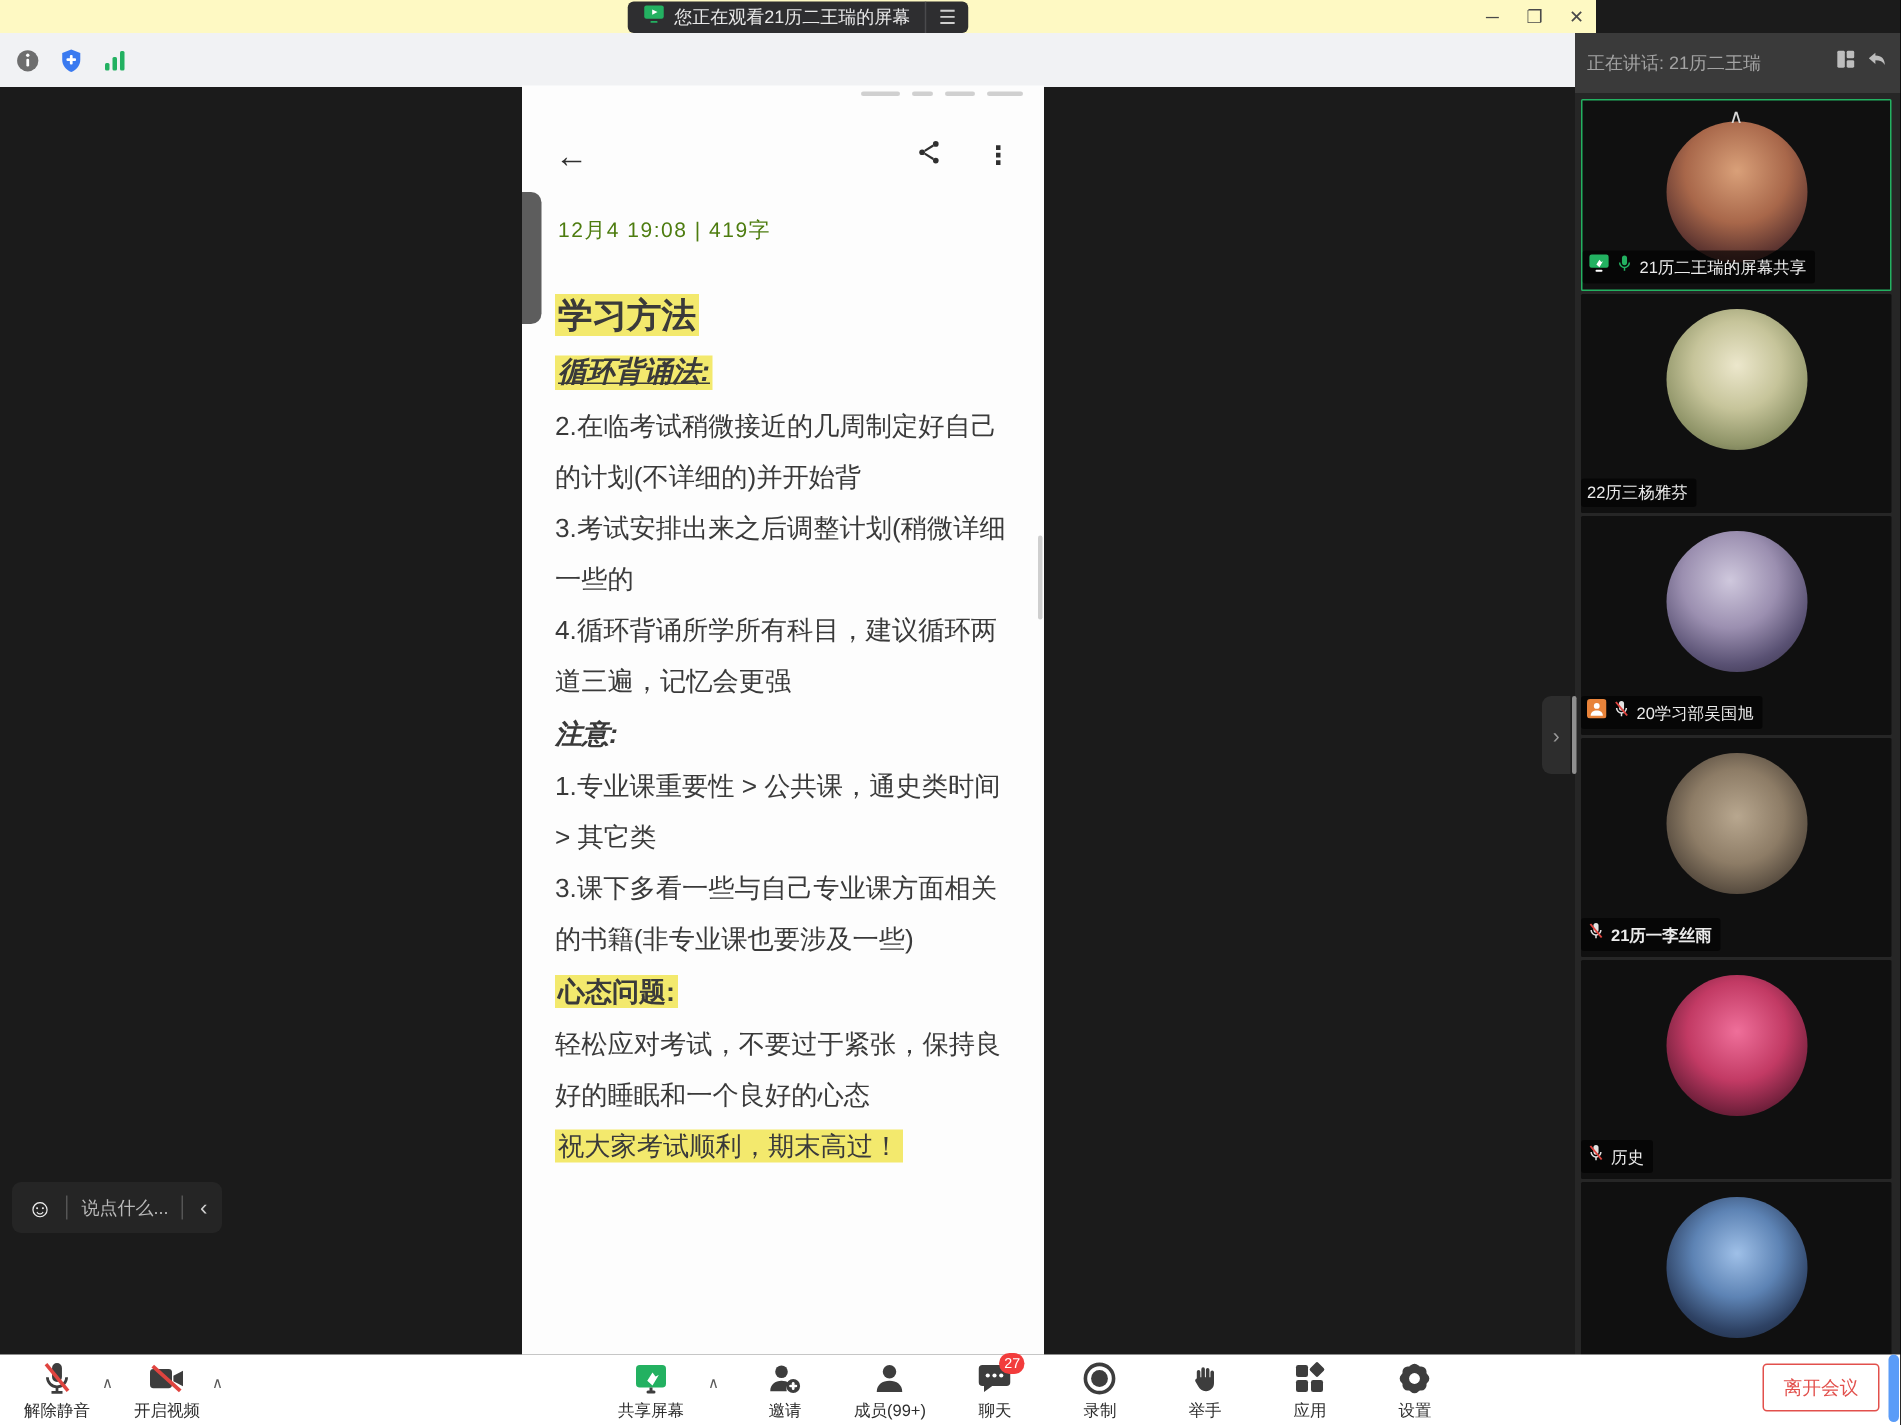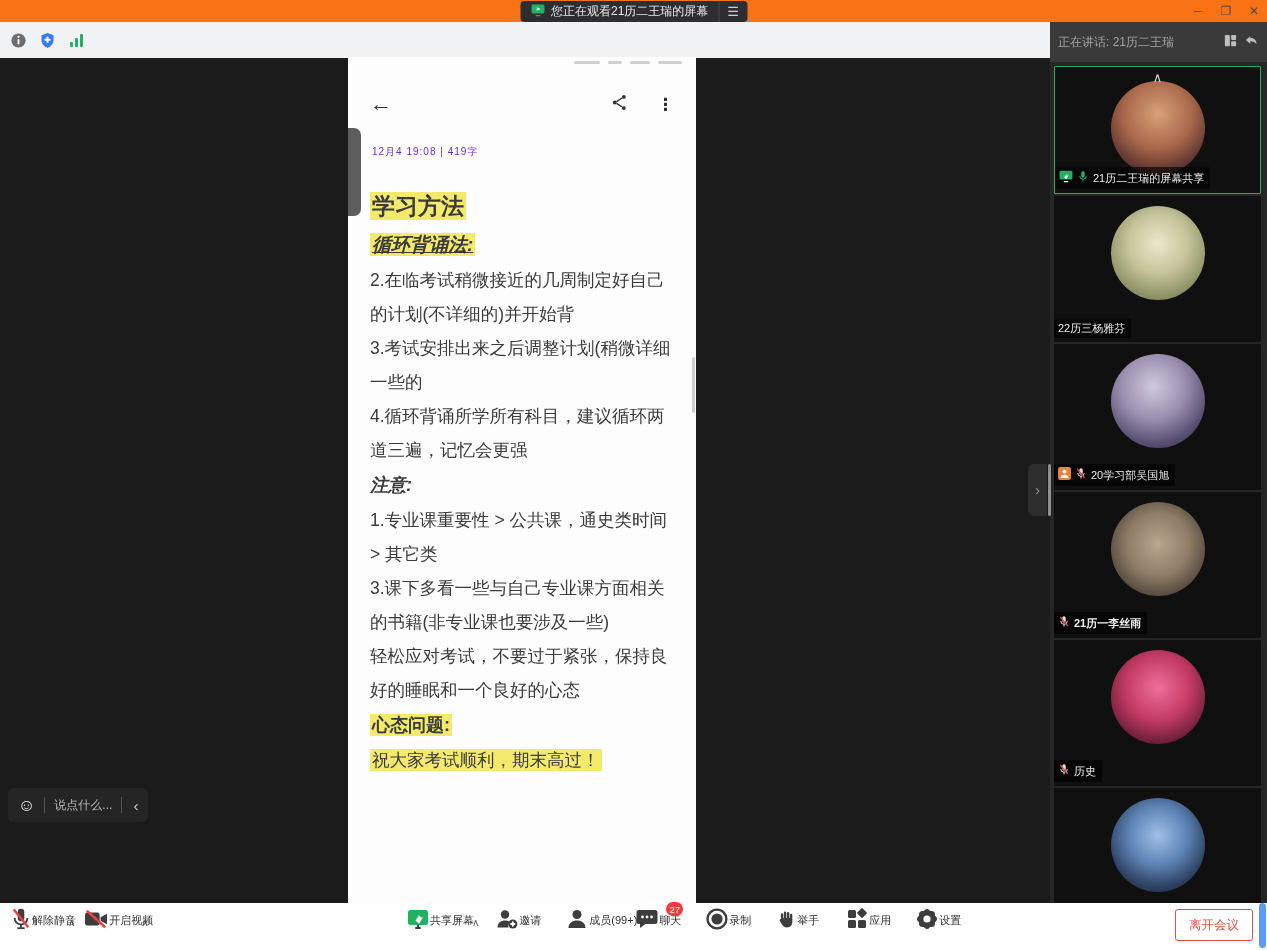--- a/index.html
+++ b/index.html
@@ -1,21 +1,21 @@
 <!DOCTYPE html>
 <html><head>
 <meta charset="utf-8">
 <style>
   html,body{margin:0;padding:0;background:#000;}
   *{box-sizing:border-box;}
   .stage{position:relative;width:1267px;height:950px;background:#1b1b1b;overflow:hidden;
          font-family:"Liberation Sans","DejaVu Sans",sans-serif;}
 
   
-  .titlebar{position:absolute;left:0;top:0;width:1267px;height:22px;background:#f97316;}
+  .titlebar{position:absolute;left:0;top:0;width:1064px;height:22px;background:#fef9c3;}
   .banner{position:absolute;left:50%;top:1px;transform:translateX(-50%);height:21px;
           display:flex;align-items:stretch;border-radius:4px;overflow:hidden;background:#2e2e30;}
   .banner-main{display:flex;align-items:center;gap:6px;padding:0 10px;}
   .banner-text{color:#e8e8e8;font-size:12px;white-space:nowrap;}
   .banner-menu{display:flex;align-items:center;padding:0 8px;border-left:1px solid #4a4a4c;color:#cfcfcf;font-size:13px;}
   .win-controls{position:absolute;right:6px;top:0;height:22px;display:flex;align-items:center;gap:14px;color:#4a4a4a;font-size:12px;}
   .win-controls span{width:14px;text-align:center;cursor:default;}
 
   
   .statusbar{position:absolute;left:0;top:22px;width:1050px;height:36px;background:#f1f2f4;display:flex;align-items:center;gap:12px;padding:0 10px;}
@@ -28,21 +28,21 @@
   .main-area{position:absolute;left:0;top:58px;width:1050px;height:845px;background:#1b1b1b;}
   .doc{position:absolute;left:348px;top:-1px;width:348px;height:846px;background:#fdfdfd;overflow:hidden;}
   .phone-status{position:absolute;left:0;top:2px;width:100%;height:6px;display:flex;gap:8px;justify-content:flex-end;padding-right:14px;opacity:.45;}
   .phone-status i{display:block;height:3px;background:#9a9a9a;border-radius:2px;margin-top:2px;}
   .doc-side-tab{position:absolute;left:0;top:71px;width:13px;height:88px;background:#5d5d5d;border-radius:0 7px 7px 0;}
   .doc-scroll{position:absolute;right:1px;top:300px;width:3px;height:56px;background:#cfcfcf;border-radius:2px;}
   .doc-header{margin:34px 22px 0 22px;display:flex;align-items:center;justify-content:space-between;height:26px;}
   .back-arrow{font-size:22px;color:#2f2f2f;line-height:22px;}
   .doc-header-right{display:flex;align-items:center;gap:28px;}
   .kebab{font-size:17px;font-weight:bold;color:#2f2f2f;letter-spacing:0;}
-  .doc-meta{margin:28px 22px 0 24px;font-size:10px;color:#6d28d9;letter-spacing:1px;}
+  .doc-meta{margin:28px 22px 0 24px;font-size:14px;color:#4d7c0f;letter-spacing:1px;}
   .note-body{margin:26px 18px 0 22px;}
   .note-line{font-size:17.5px;line-height:34px;color:#3a3a3a;}
   .hl{background:#f3e96d;padding:1px 2px;}
   .t-title{font-size:23px;font-weight:700;line-height:42px;}
   .t-h1{font-size:19px;font-weight:700;font-style:italic;text-decoration:underline;line-height:36px;}
   .t-h2{font-size:18px;font-weight:700;font-style:italic;line-height:36px;}
   .t-h3{font-size:18px;font-weight:700;line-height:36px;}
 
   
   .chat-pill{position:absolute;left:8px;top:730px;height:34px;display:flex;align-items:center;gap:9px;
@@ -73,21 +73,21 @@
   .av-a5{background:radial-gradient(circle at 50% 40%,#ef6f9a 0%,#c23a64 45%,#6e1f3a 75%,#32121e 100%);}
   .av-a6{background:radial-gradient(circle at 50% 40%,#9fc0e8 0%,#5d83b4 40%,#2e4264 70%,#141c2c 100%);}
   .collapse-tab{position:absolute;left:-22px;top:442px;width:19px;height:52px;background:#2d2d2d;
                 border-radius:6px 0 0 6px;display:flex;align-items:center;justify-content:center;color:#9a9a9a;font-size:14px;}
   .sb-scroll{position:absolute;left:-2px;top:442px;width:3px;height:52px;background:#8f8f8f;border-radius:2px;}
 
   
   .toolbar{position:absolute;left:0;top:903px;width:1267px;height:47px;background:#ffffff;}
   .tb-left{position:absolute;left:10px;top:4px;display:flex;align-items:flex-start;gap:6px;}
   .tb-center{position:absolute;left:406px;top:4px;display:flex;align-items:flex-start;gap:14px;}
-  .tb-btn{display:flex;align-items:center;width:56px;cursor:default;position:relative;}
+  .tb-btn{display:flex;flex-direction:column;align-items:center;width:56px;cursor:default;position:relative;}
   .tb-btn .ic{height:24px;display:flex;align-items:center;justify-content:center;position:relative;}
   .tb-btn .lbl{font-size:11px;color:#2e2e2e;margin-top:2px;white-space:nowrap;}
   .tb-caret{color:#5a5a5a;font-size:10px;margin-top:10px;margin-left:-4px;margin-right:2px;}
   .badge{position:absolute;top:-5px;right:8px;min-width:17px;height:14px;border-radius:8px;background:#f23c3c;
          color:#fff;font-size:9.5px;display:flex;align-items:center;justify-content:center;padding:0 3px;}
   .leave-btn{position:absolute;right:14px;top:6px;height:32px;padding:0 13px;border:1px solid #e2504c;border-radius:3px;
              color:#e2504c;font-size:12.5px;background:#fff;display:flex;align-items:center;}
   .blue-thumb{position:absolute;right:1px;top:903px;width:7px;height:45px;background:#5a9cf8;border-radius:4px;}
 </style>
 </head>
@@ -168,22 +168,22 @@
       <div class="doc-meta">12月4 19:08  |  419字</div>
       <div class="note-body" id="note-body">
           <div class="note-line t-title"><span class="hl">学习方法</span></div>
           <div class="note-line t-h1"><span class="hl">循环背诵法:</span></div>
           <div class="note-line "><span>2.在临考试稍微接近的几周制定好自己的计划(不详细的)并开始背</span></div>
           <div class="note-line "><span>3.考试安排出来之后调整计划(稍微详细一些的</span></div>
           <div class="note-line "><span>4.循环背诵所学所有科目，建议循环两道三遍，记忆会更强</span></div>
           <div class="note-line t-h2"><span>注意:</span></div>
           <div class="note-line "><span>1.专业课重要性 &gt; 公共课，通史类时间 &gt; 其它类</span></div>
           <div class="note-line "><span>3.课下多看一些与自己专业课方面相关的书籍(非专业课也要涉及一些)</span></div>
+          <div class="note-line t-h3"><span class="hl">心态问题:</span></div>
           <div class="note-line "><span>轻松应对考试，不要过于紧张，保持良好的睡眠和一个良好的心态</span></div>
-          <div class="note-line t-h3"><span class="hl">心态问题:</span></div>
           <div class="note-line "><span class="hl">祝大家考试顺利，期末高过！</span></div>
         </div>
     </div>
 
     <div class="chat-pill">
       <span class="chat-smiley">☺</span>
       <span class="chat-div"></span>
       <span class="chat-ph">说点什么...</span>
       <span class="chat-div"></span>
       <span class="chat-collapse">‹</span>

